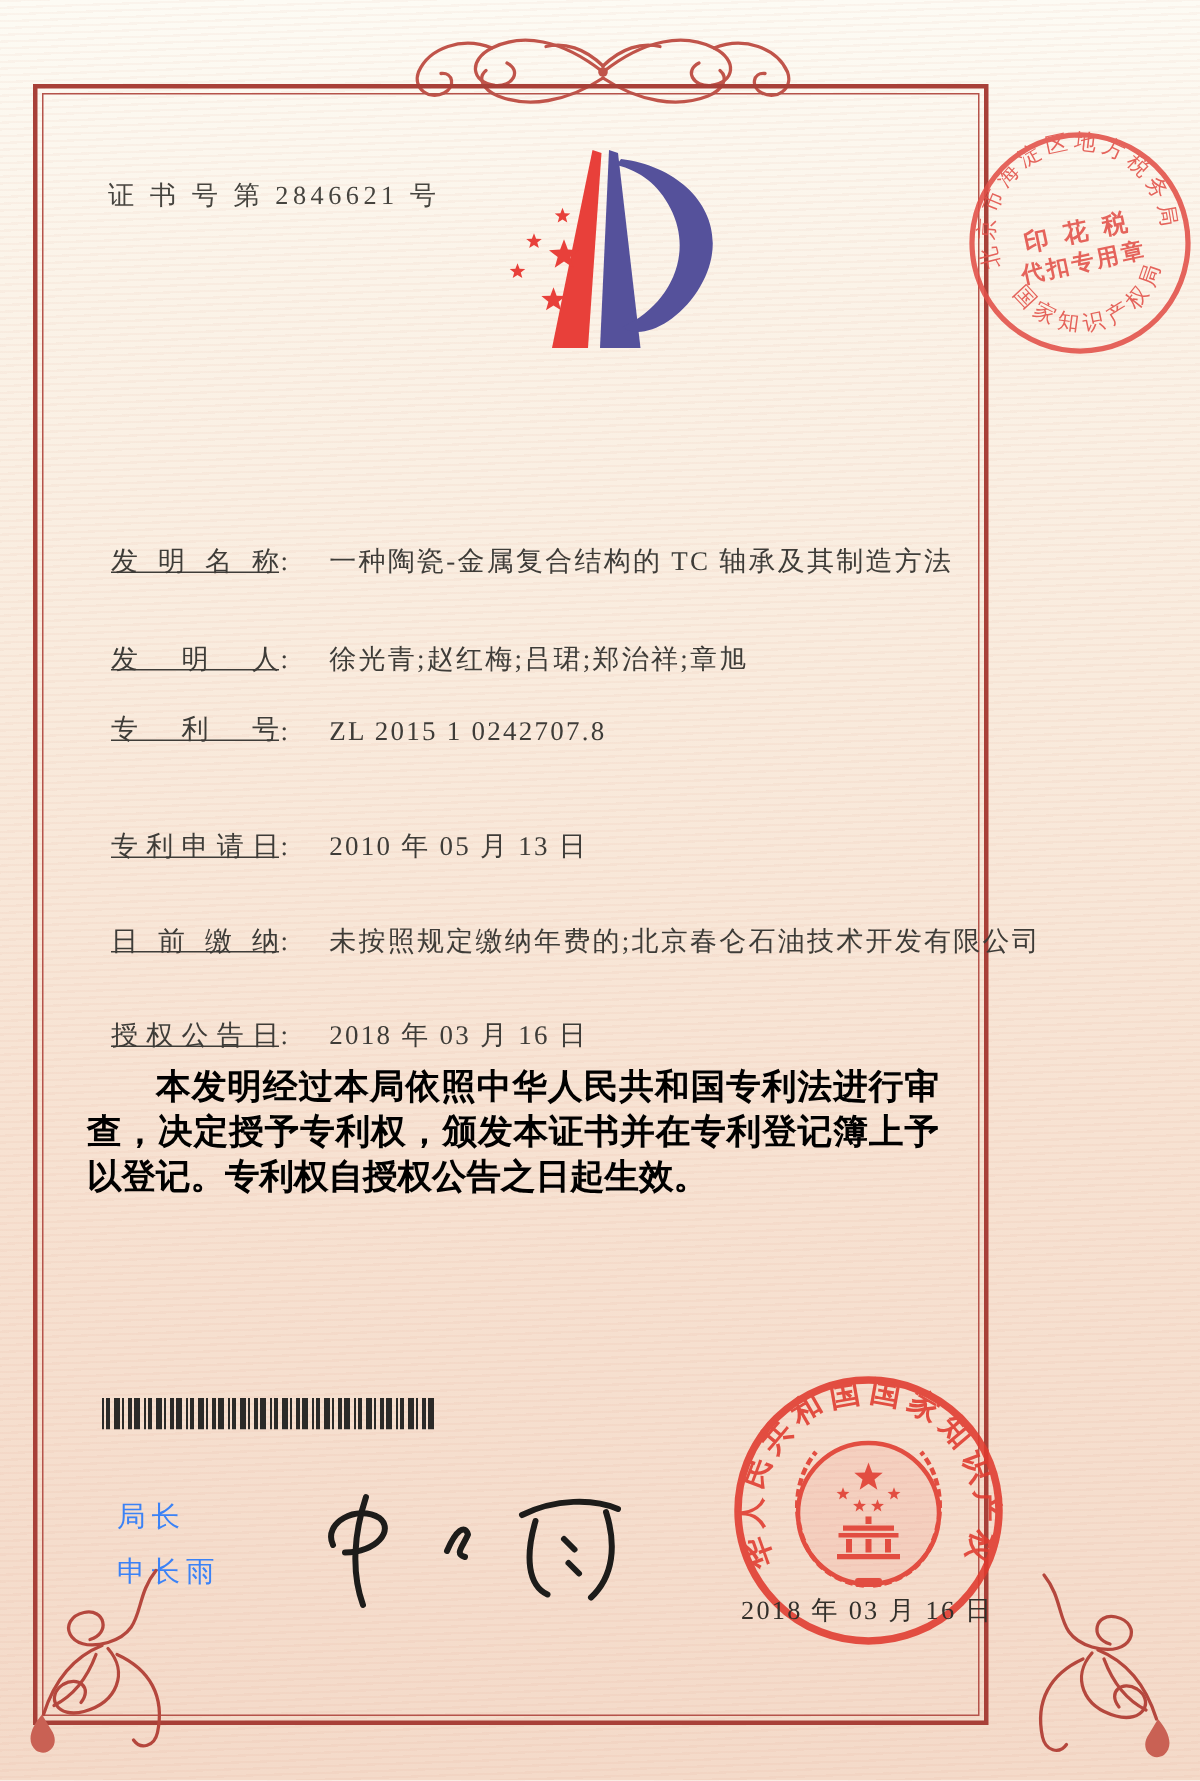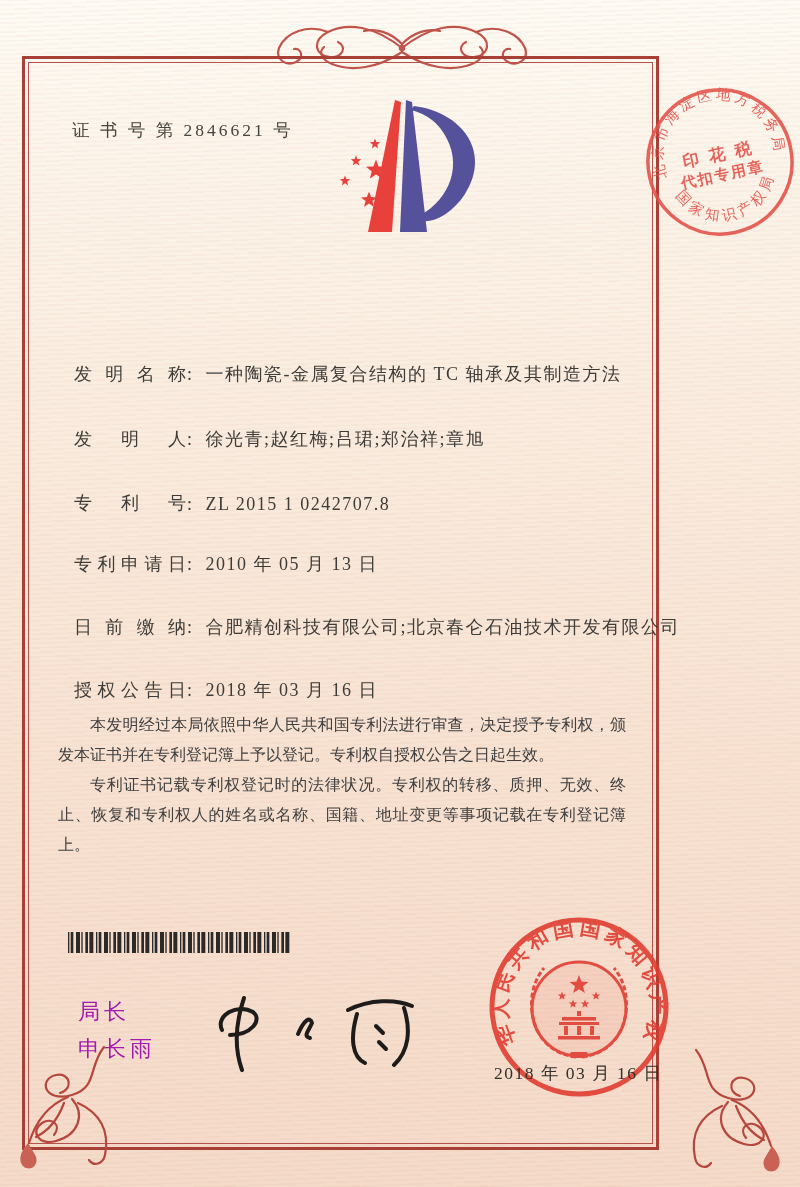--- a/index.html
+++ b/index.html
@@ -25,30 +25,30 @@
   }
   .logo{position:absolute;left:300px;top:92px;width:200px;height:148px;}
   .tax-stamp{position:absolute;left:640px;top:82px;width:160px;height:160px;transform:rotate(-12deg);opacity:.88;}
   .page-title{
     position:absolute;left:0;right:0;top:236px;text-align:center;
     font-size:46px;font-weight:bold;color:#3c3a37;
     letter-spacing:30px;text-indent:30px;
   }
   .fields{position:absolute;left:74px;right:40px;top:362px;font-size:18px;color:#3e3c38;}
   .frow{position:absolute;left:0;right:0;white-space:nowrap;}
-  .flabel{display:inline-block;width:112px;text-align:justify;text-align-last:justify;vertical-align:bottom;}
+  .flabel{display:inline-block;width:112px;text-align:justify;text-align-last:justify;vertical-align:bottom;text-decoration:underline;}
   .fcolon{margin-left:1px;}
-  .fvalue{margin-left:9px;letter-spacing:1.5px;}
+  .fvalue{margin-left:23px;letter-spacing:1.5px;}
   .paras{
     position:absolute;left:58px;right:54px;top:710px;
-    font-size:16px;line-height:30px;color:#404040;text-align:justify;
+    font-size:23px;line-height:30px;color:#000000;text-align:justify;font-weight:bold;
   }
   .paras p{margin:0;text-indent:2em;}
   .barcode{position:absolute;left:68px;top:932px;width:224px;height:21px;}
-  .director{position:absolute;left:78px;top:993px;font-size:22px;color:#a21caf;letter-spacing:4px;line-height:37px;}
+  .director{position:absolute;left:78px;top:993px;font-size:19px;color:#3b82f6;letter-spacing:4px;line-height:37px;}
   .director div{white-space:nowrap;}
   .signature{position:absolute;left:198px;top:972px;width:250px;height:115px;}
   .seal{position:absolute;left:484px;top:912px;width:190px;height:190px;opacity:.88;z-index:2;}
   .issue-date{position:absolute;left:494px;top:1061px;font-size:17.5px;letter-spacing:1.5px;color:#33302b;z-index:3;}
   .ornament-top{position:absolute;left:252px;top:14px;width:300px;height:66px;}
   .corner-bl{position:absolute;left:8px;top:1043px;width:128px;height:128px;}
   .corner-br{position:absolute;left:664px;top:1046px;width:128px;height:128px;transform:scaleX(-1);}
   svg text{font-family:"Liberation Serif","DejaVu Serif",serif;}
 </style>
 </head>
@@ -110,41 +110,40 @@
 
   <div class="fields">
     <div class="frow" style="top:0">
       <span class="flabel">发明名称</span><span class="fcolon">:</span>
       <span class="fvalue">一种陶瓷-金属复合结构的 TC 轴承及其制造方法</span>
     </div>
     <div class="frow" style="top:65px">
       <span class="flabel">发明人</span><span class="fcolon">:</span>
       <span class="fvalue">徐光青;赵红梅;吕珺;郑治祥;章旭</span>
     </div>
-    <div class="frow" style="top:129px">
+    <div class="frow" style="top:112px">
       <span class="flabel">专利号</span><span class="fcolon">:</span>
       <span class="fvalue">ZL 2015 1 0242707.8</span>
     </div>
     <div class="frow" style="top:190px">
       <span class="flabel">专利申请日</span><span class="fcolon">:</span>
       <span class="fvalue">2010 年 05 月 13 日</span>
     </div>
     <div class="frow" style="top:253px">
       <span class="flabel">日前缴纳</span><span class="fcolon">:</span>
-      <span class="fvalue">合肥精创科技有限公司;北京春仑石油技术开发有限公司</span>
+      <span class="fvalue">未按照规定缴纳年费的;北京春仑石油技术开发有限公司</span>
     </div>
     <div class="frow" style="top:316px">
       <span class="flabel">授权公告日</span><span class="fcolon">:</span>
       <span class="fvalue">2018 年 03 月 16 日</span>
     </div>
   </div>
 
   <div class="paras">
     <p>本发明经过本局依照中华人民共和国专利法进行审查，决定授予专利权，颁发本证书并在专利登记簿上予以登记。专利权自授权公告之日起生效。</p>
-    <p>专利证书记载专利权登记时的法律状况。专利权的转移、质押、无效、终止、恢复和专利权人的姓名或名称、国籍、地址变更等事项记载在专利登记簿上。</p>
   </div>
 
   <svg class="barcode" preserveAspectRatio="none" viewBox="0 0 168 20">
       <rect x="0" y="0" width="1" height="20" fill="#2b2a28"></rect>
       <rect x="2" y="0" width="2" height="20" fill="#2b2a28"></rect>
       <rect x="6" y="0" width="3" height="20" fill="#2b2a28"></rect>
       <rect x="10" y="0" width="1" height="20" fill="#2b2a28"></rect>
       <rect x="13" y="0" width="2" height="20" fill="#2b2a28"></rect>
       <rect x="16" y="0" width="3" height="20" fill="#2b2a28"></rect>
       <rect x="21" y="0" width="1" height="20" fill="#2b2a28"></rect>

